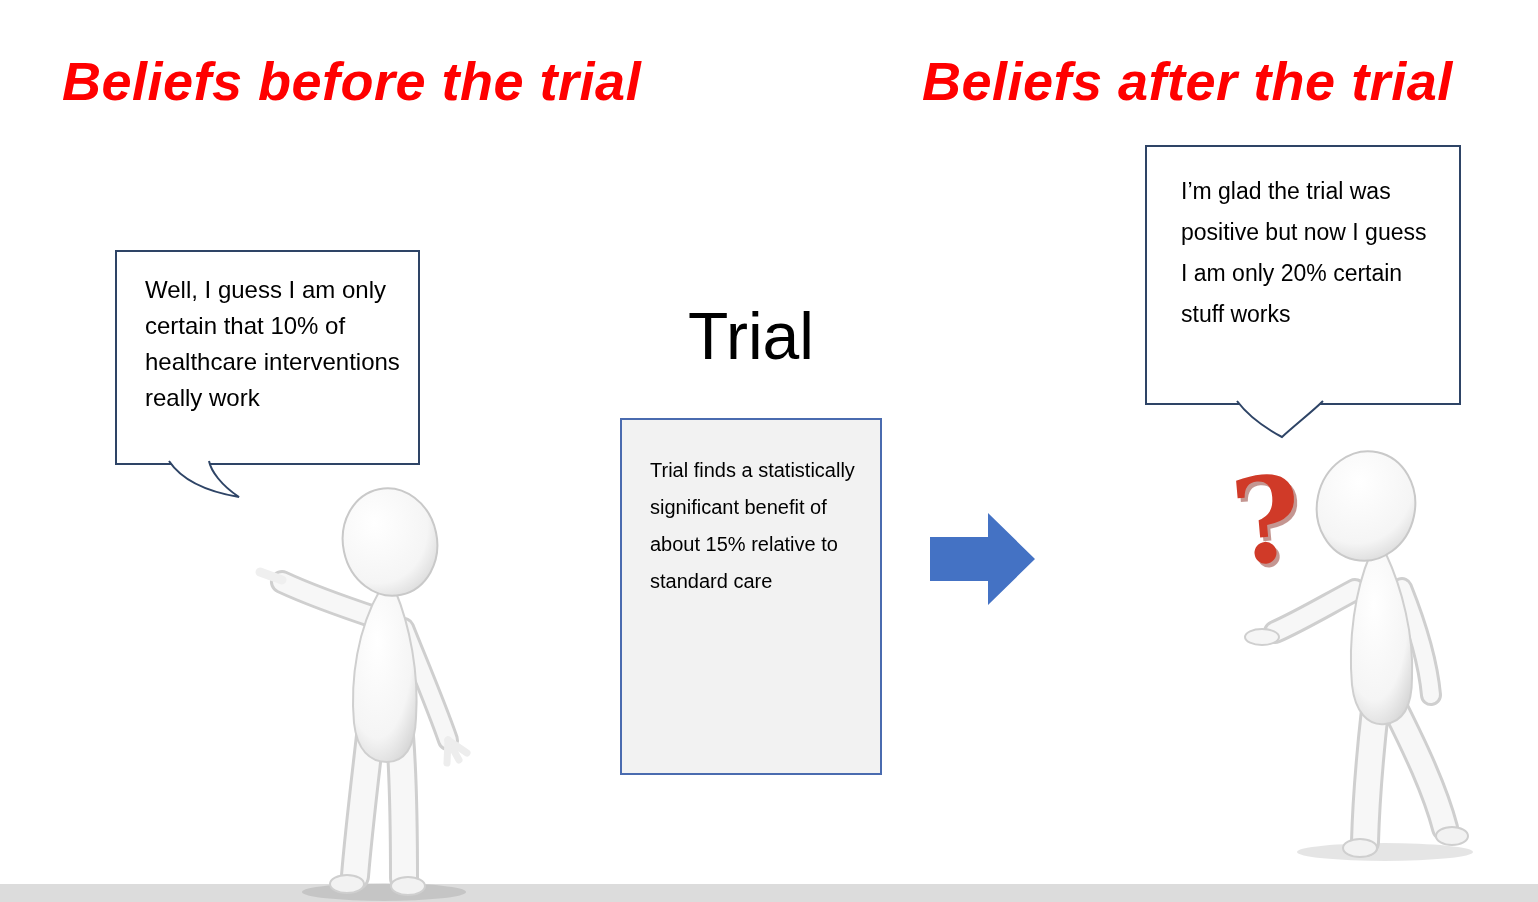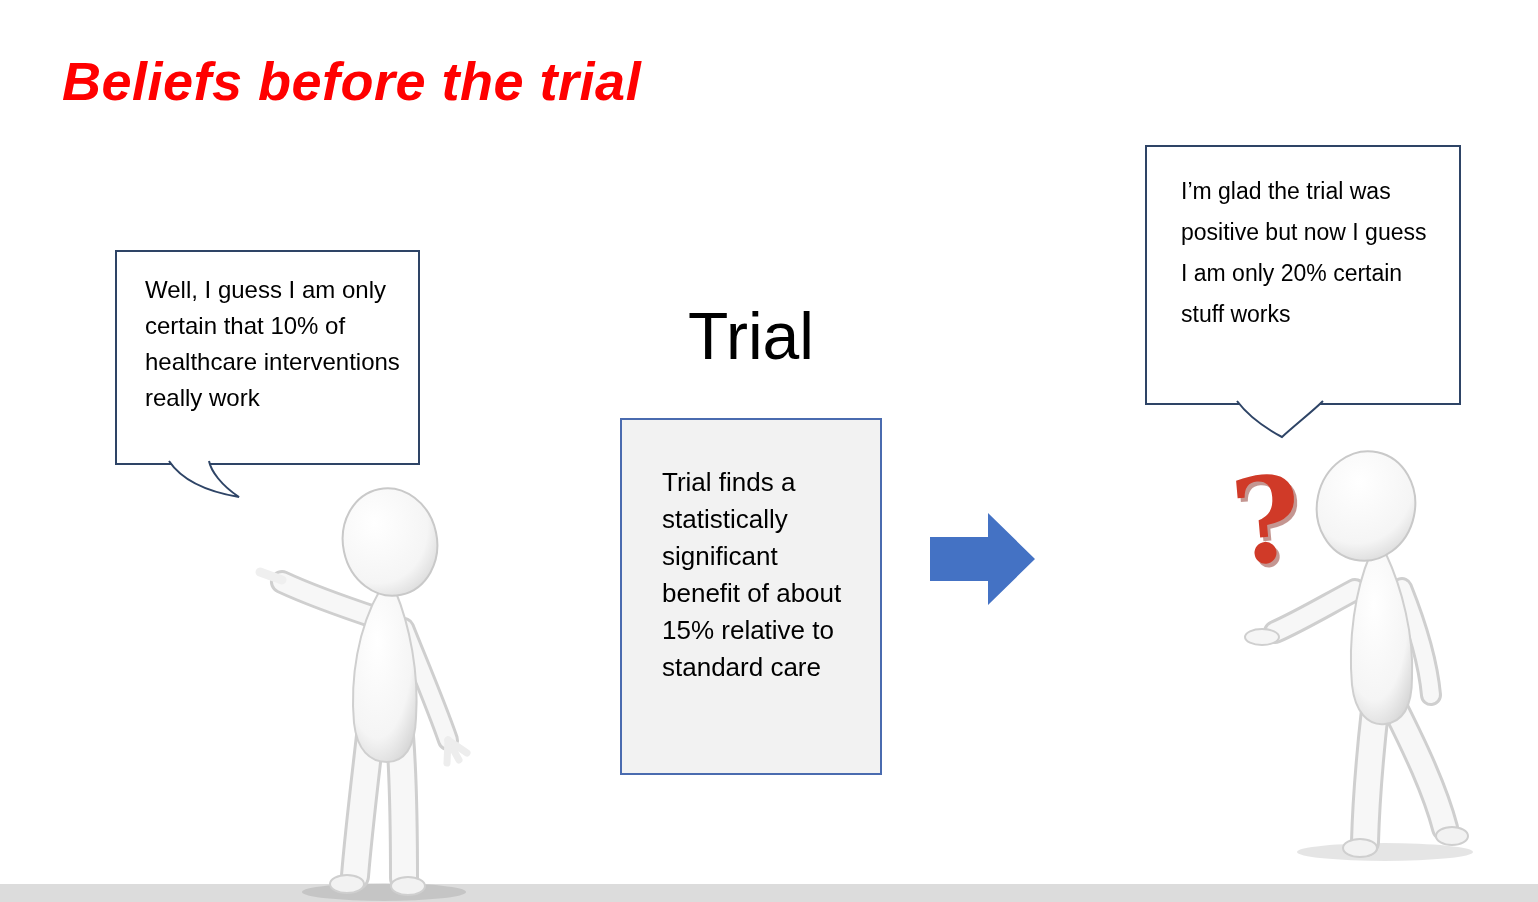--- a/index.html
+++ b/index.html
@@ -62,22 +62,22 @@
   }
   .trial-box{
     position:absolute;
     left:620px;top:418px;width:262px;height:357px;
     background:var(--box-fill,#f2f2f2);
     border:2px solid var(--box-border,#4a6baf);
     box-sizing:border-box;
     padding:32px 22px 0 28px;
   }
   .trial-box p{
-    margin:12px;
-    font-size:26px;
+    margin:0;
+    font-size:20px;
     line-height:37px;
   }
   .arrow{
     position:absolute;
     left:930px;top:513px;
     z-index:2;
   }
   .figure{
     position:absolute;
     z-index:1;
@@ -104,20 +104,21 @@
   }
 </style>
 </head>
 <body>
 
 <div class="slide">
 
   <div class="floor"></div>
 
   <div class="header header-before">Beliefs before the trial</div>
+  <div class="header header-after">Beliefs after the trial</div>
 
   <div class="bubble bubble-before">
     <span class="bubble-text">Well, I guess I am only certain that 10% of healthcare interventions really work</span>
     <svg class="tail tail-before" width="130" height="42">
       <path d="M14 0 C26 18 48 30 84 36 C66 24 56 10 54 0" fill="#ffffff" stroke="var(--bubble-border,#2e4466)" stroke-width="2"></path>
     </svg>
   </div>
 
   <div class="trial-heading">Trial</div>
   <div class="trial-box">

